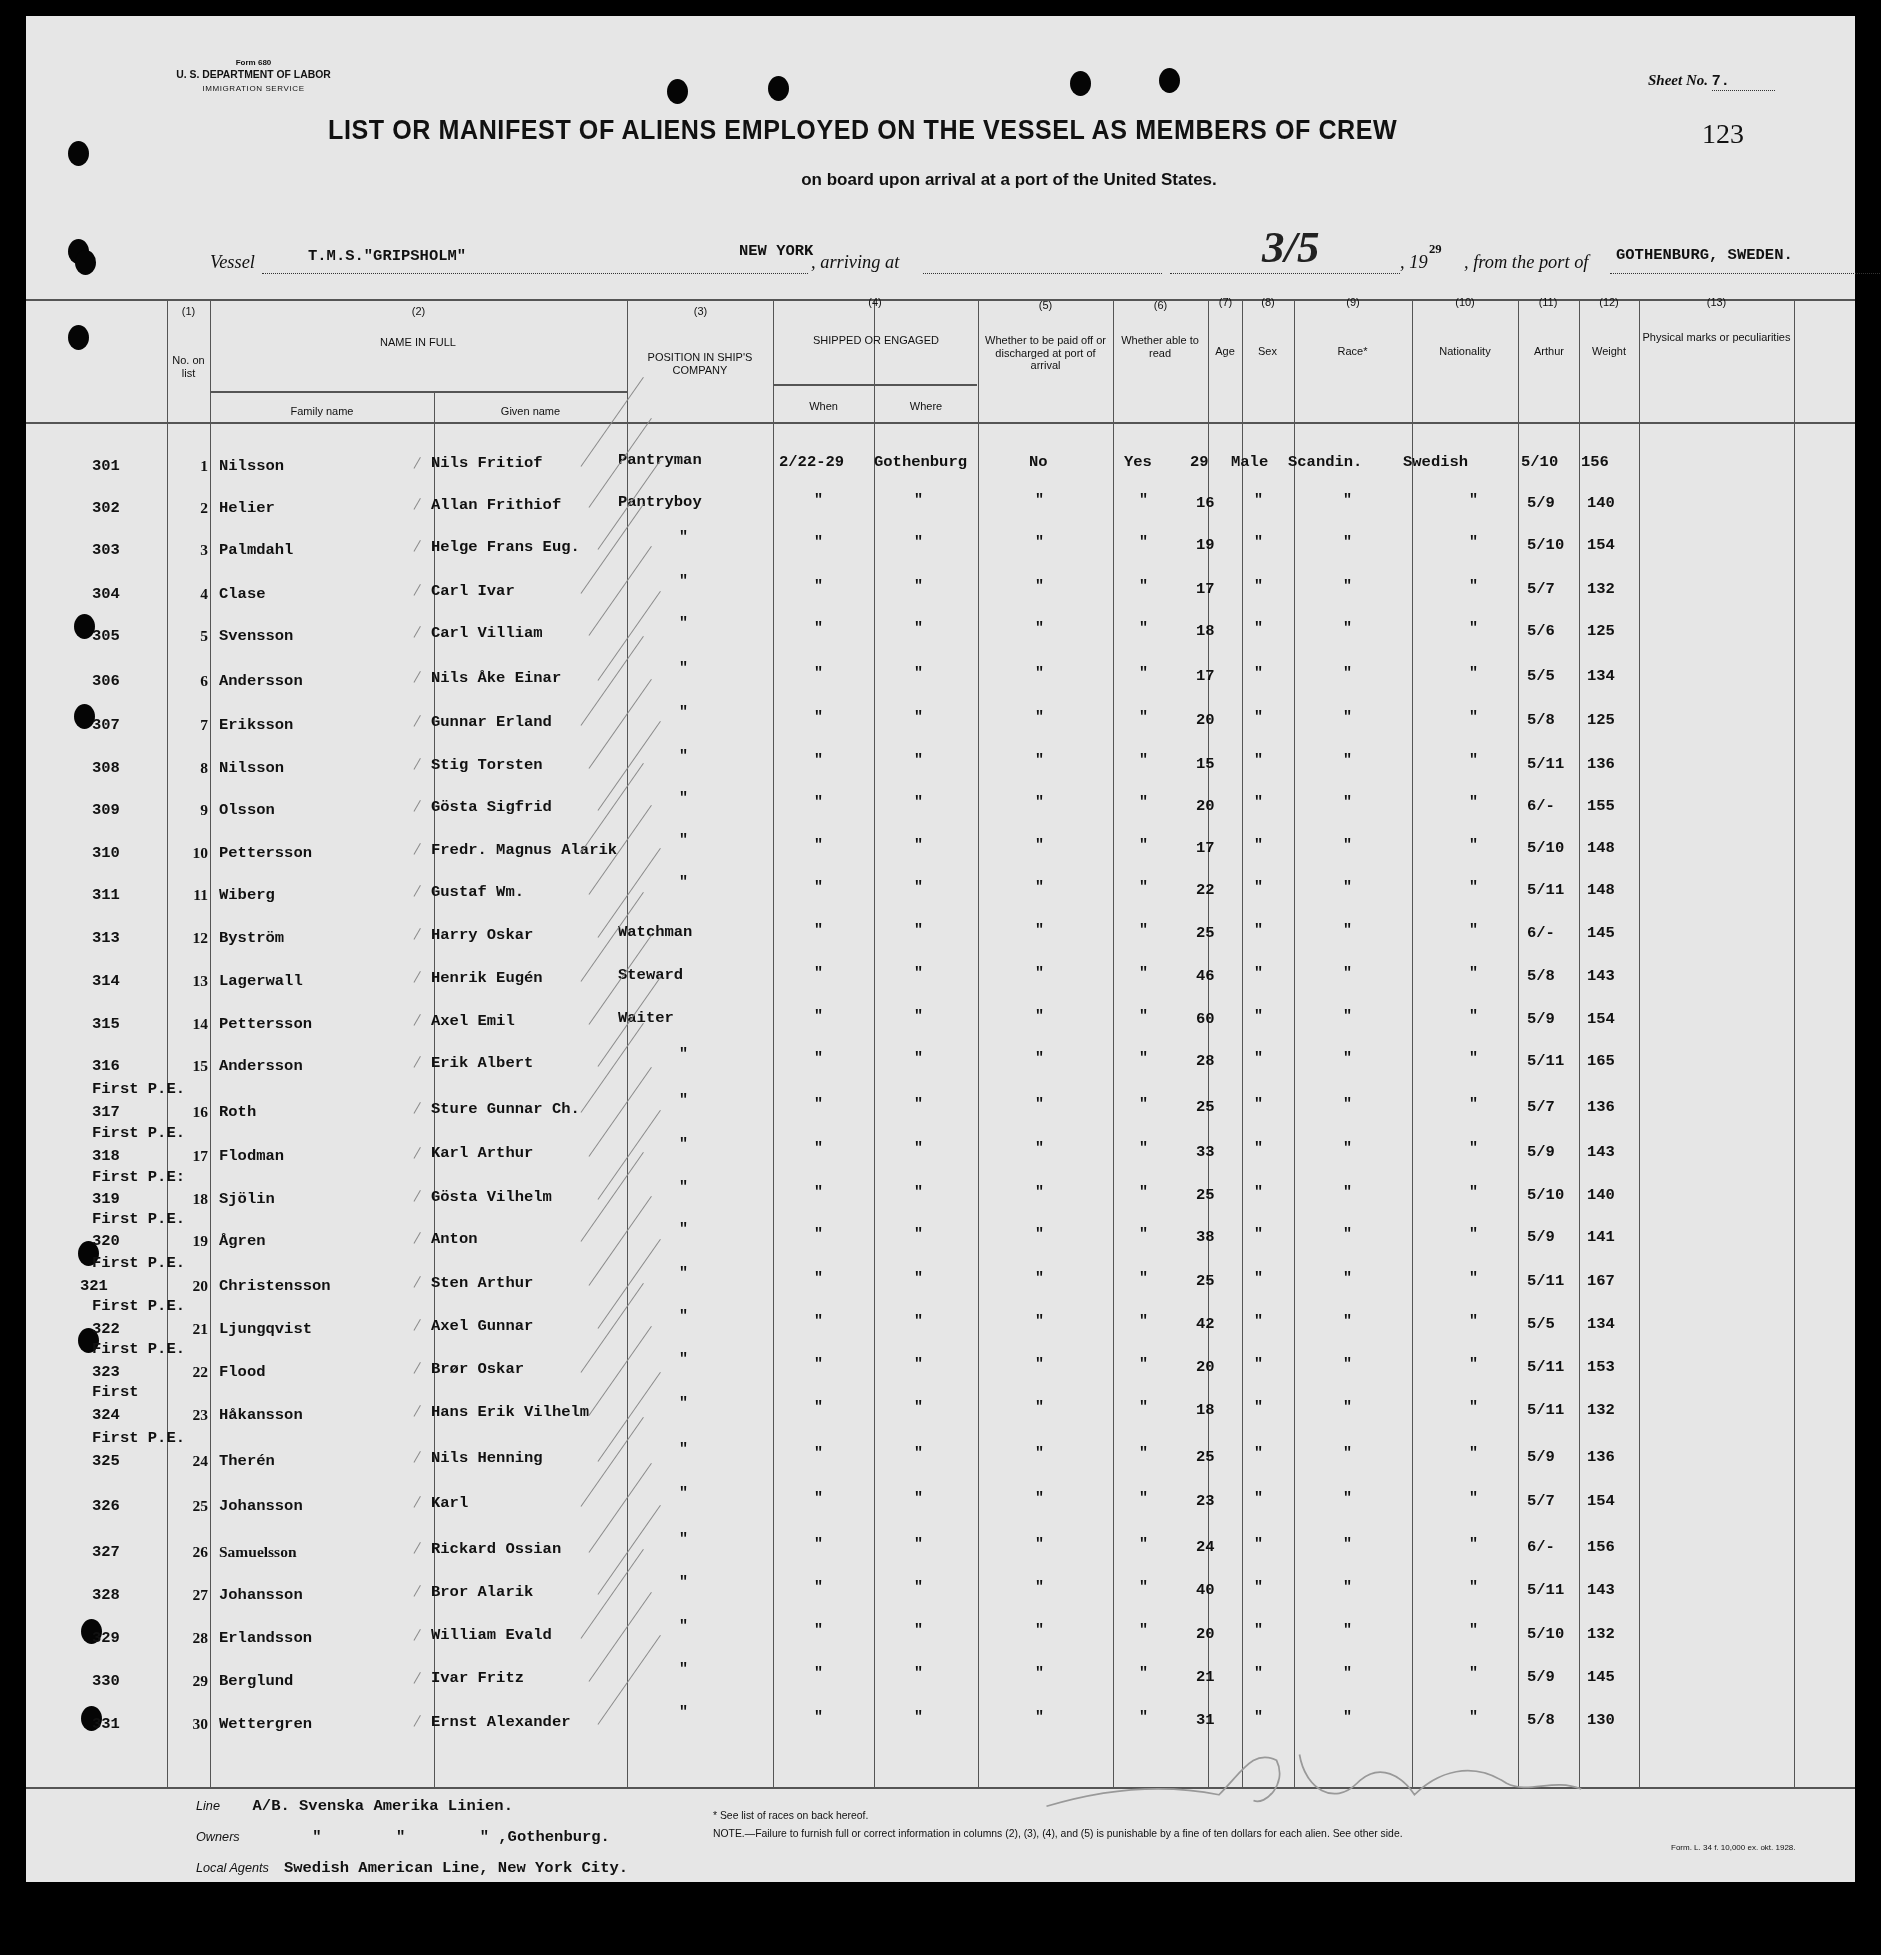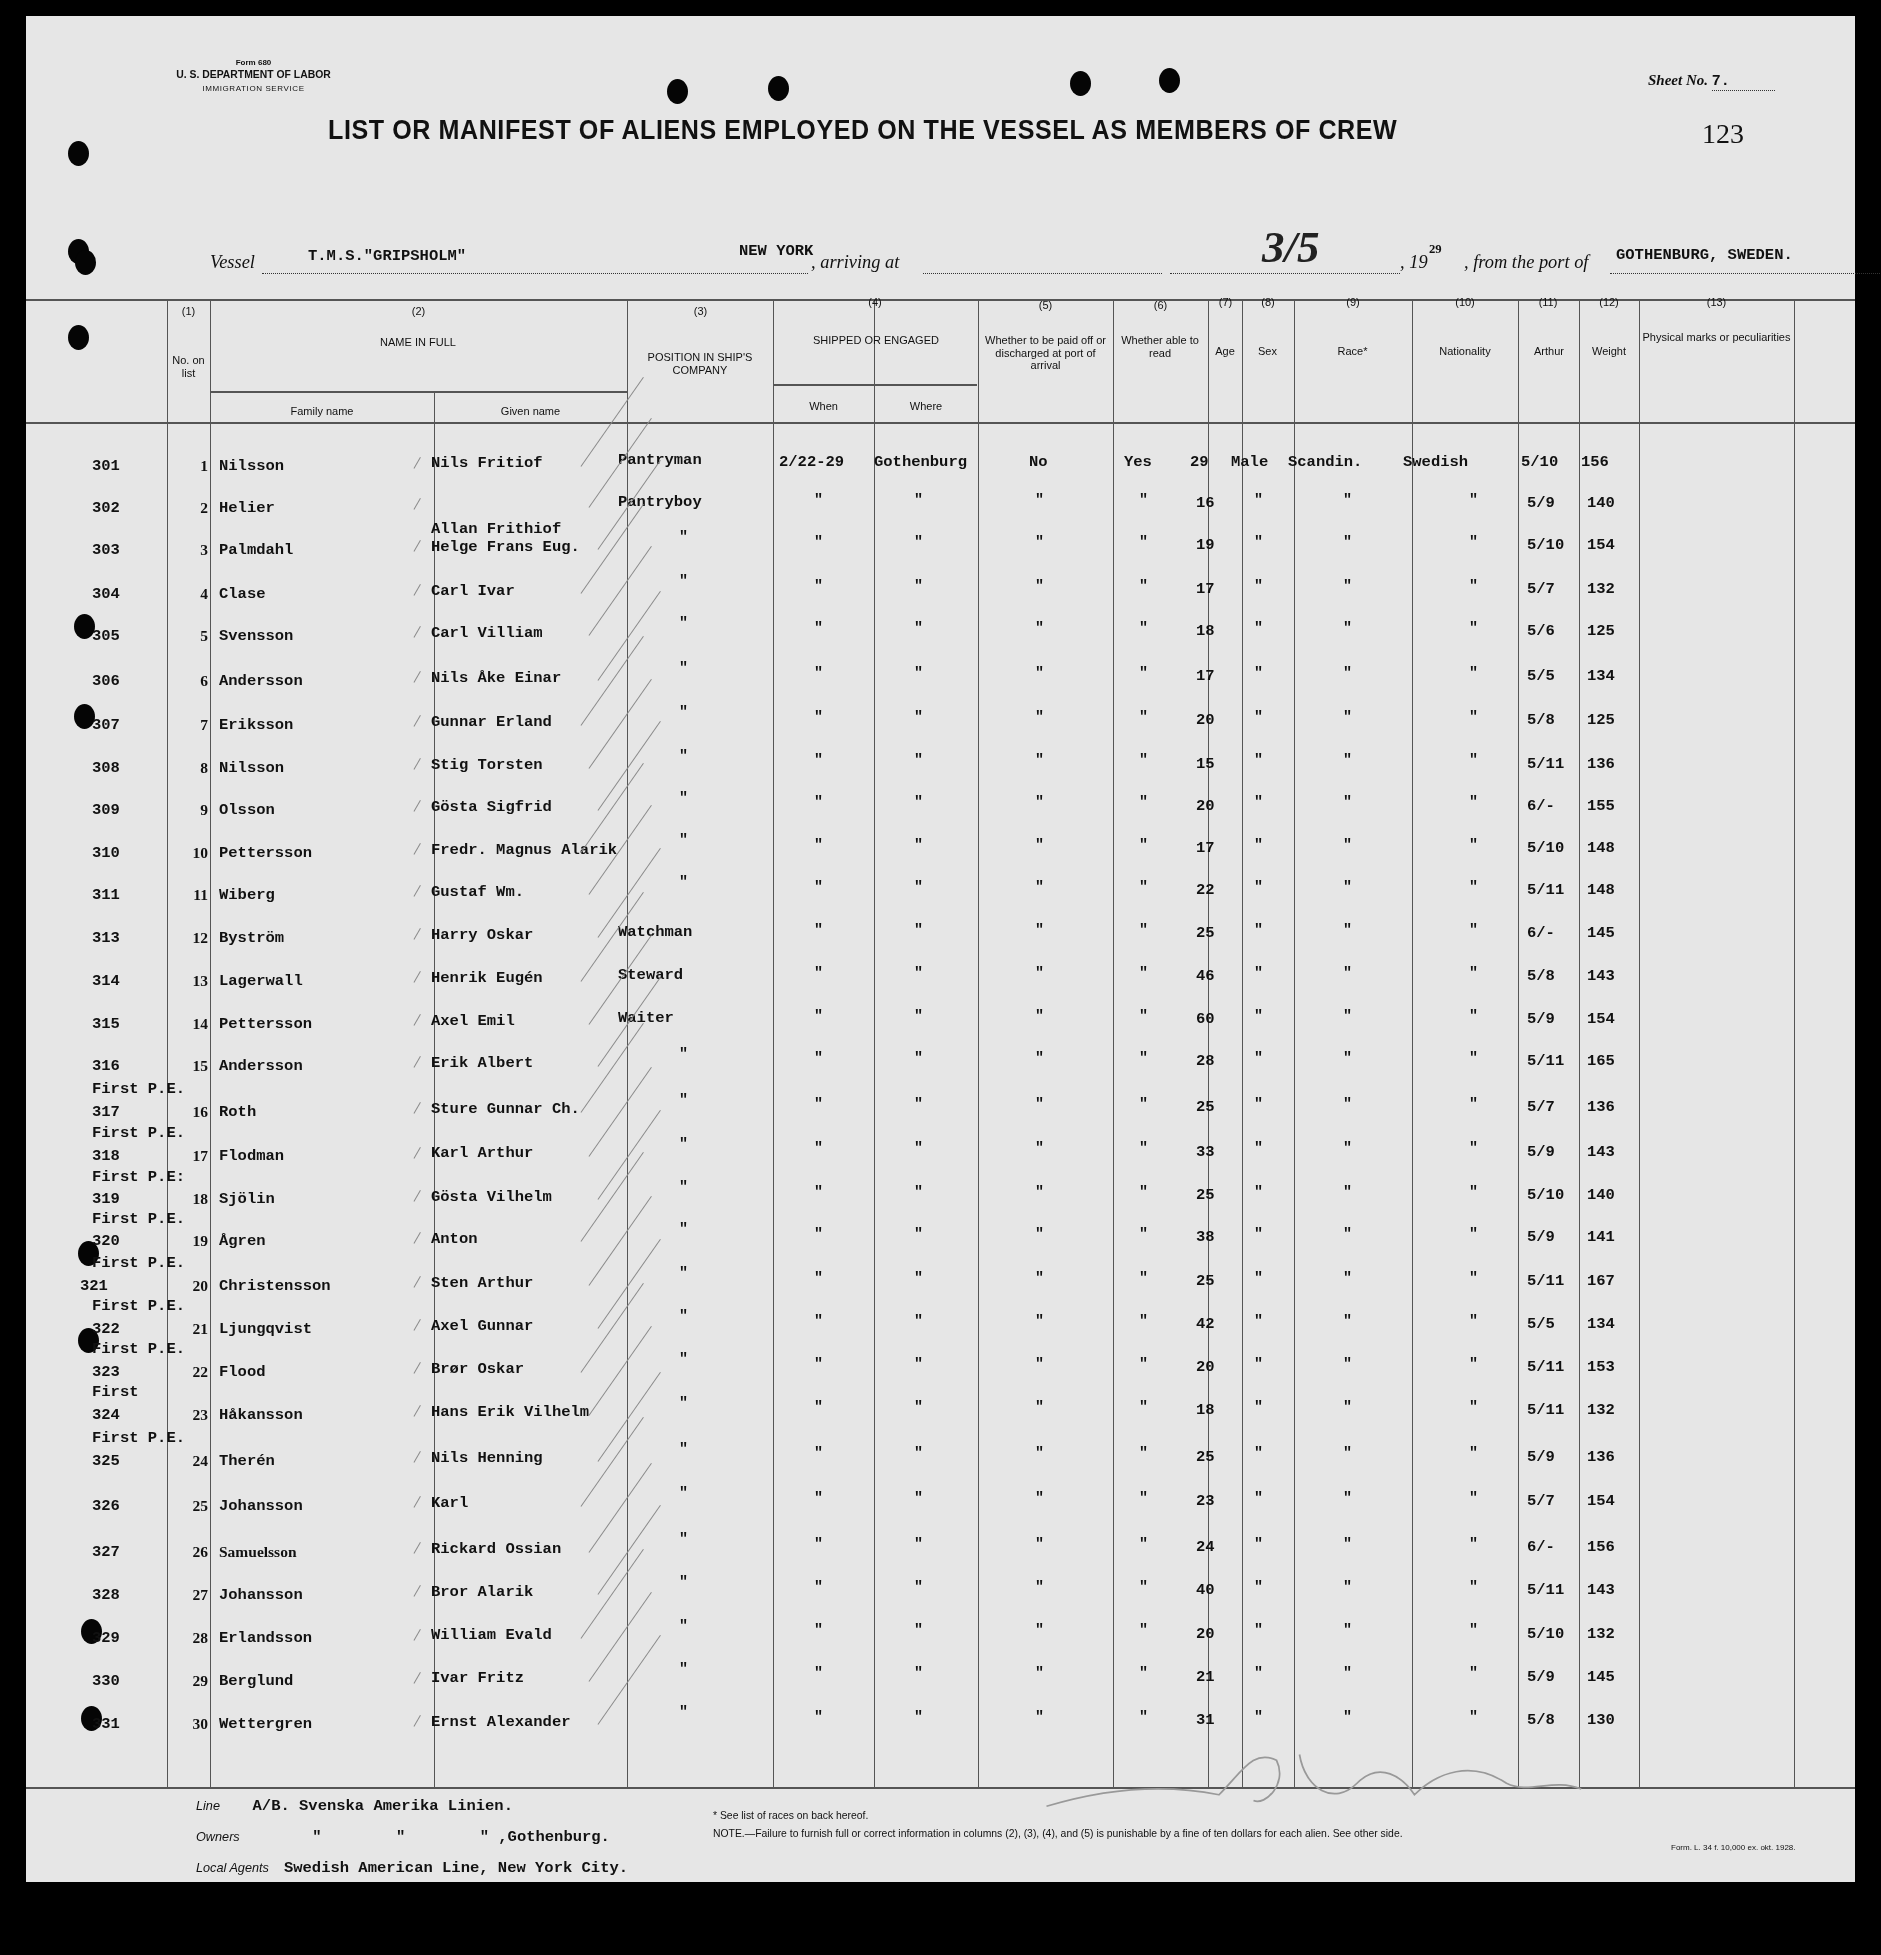--- a/index.html
+++ b/index.html
@@ -59,20 +59,21 @@
   <div class="f2">U. S. DEPARTMENT OF LABOR</div>
   <div class="f3">IMMIGRATION SERVICE</div>
 </div>
 <div class="sheet">
   <span>Sheet No.</span>
   <span class="val">7.</span>
 </div>
 <div class="title">LIST OR MANIFEST OF ALIENS EMPLOYED ON THE VESSEL AS MEMBERS OF CREW</div>
 <div class="ref">123</div>
 <div class="sub">
+  <div>on board upon arrival at a port of the United States.</div>
 </div>
 
 <div class="vessel-line">
   <span style="left:0;top:4.6px;">Vessel</span>
   <div class="dots" style="left:52px;top:26px;width:546px;"></div>
   <span class="typed" style="left:98px;top:0;">T.M.S."GRIPSHOLM"</span>
   <span style="left:601px;top:4.6px;">, arriving at</span>
   <div class="dots" style="left:713px;top:26px;width:239px;"></div>
   <span class="typed" style="left:529px;top:-4.6px;left:529px;">NEW YORK</span>
   <div class="dots" style="left:960px;top:26px;width:230px;"></div>
@@ -156,21 +157,21 @@
       <div class="cell" style="left: 1231px; top: 453px;">Male</div>
       <div class="cell" style="left: 1288px; top: 453px;">Scandin.</div>
       <div class="cell" style="left: 1403px; top: 453px;">Swedish</div>
       <div class="cell" style="left: 1521px; top: 453px;">5/10</div>
       <div class="cell" style="left: 1581px; top: 453px;">156</div>
     </div>
     <div>
       <div class="cell" style="left: 92px; top: 499px;">302</div>
       <div class="cell" style="left: 173px; top: 499px; width: 35px; text-align: right; font-family: &quot;Liberation Serif&quot;, serif;">2</div>
       <div class="cell" style="left: 219px; top: 499px;">Helier</div>
-      <div class="cell" style="left: 431px; top: 496px; margin-top: 24px;">Allan Frithiof</div>
+      <div class="cell" style="left: 431px; top: 496px;">Allan Frithiof</div>
       <div class="cell" style="left: 618px; top: 493px;">Pantryboy</div>
       <div class="ditto" style="left: 814px; top: 492px;">"</div>
       <div class="ditto" style="left: 914px; top: 492px;">"</div>
       <div class="ditto" style="left: 1035px; top: 492px;">"</div>
       <div class="ditto" style="left: 1139px; top: 492px;">"</div>
       <div class="cell" style="left: 1196px; top: 494px;">16</div>
       <div class="ditto" style="left: 1254px; top: 492px;">"</div>
       <div class="ditto" style="left: 1343px; top: 492px;">"</div>
       <div class="ditto" style="left: 1469px; top: 492px;">"</div>
       <div class="cell" style="left: 1527px; top: 494px;">5/9</div>

